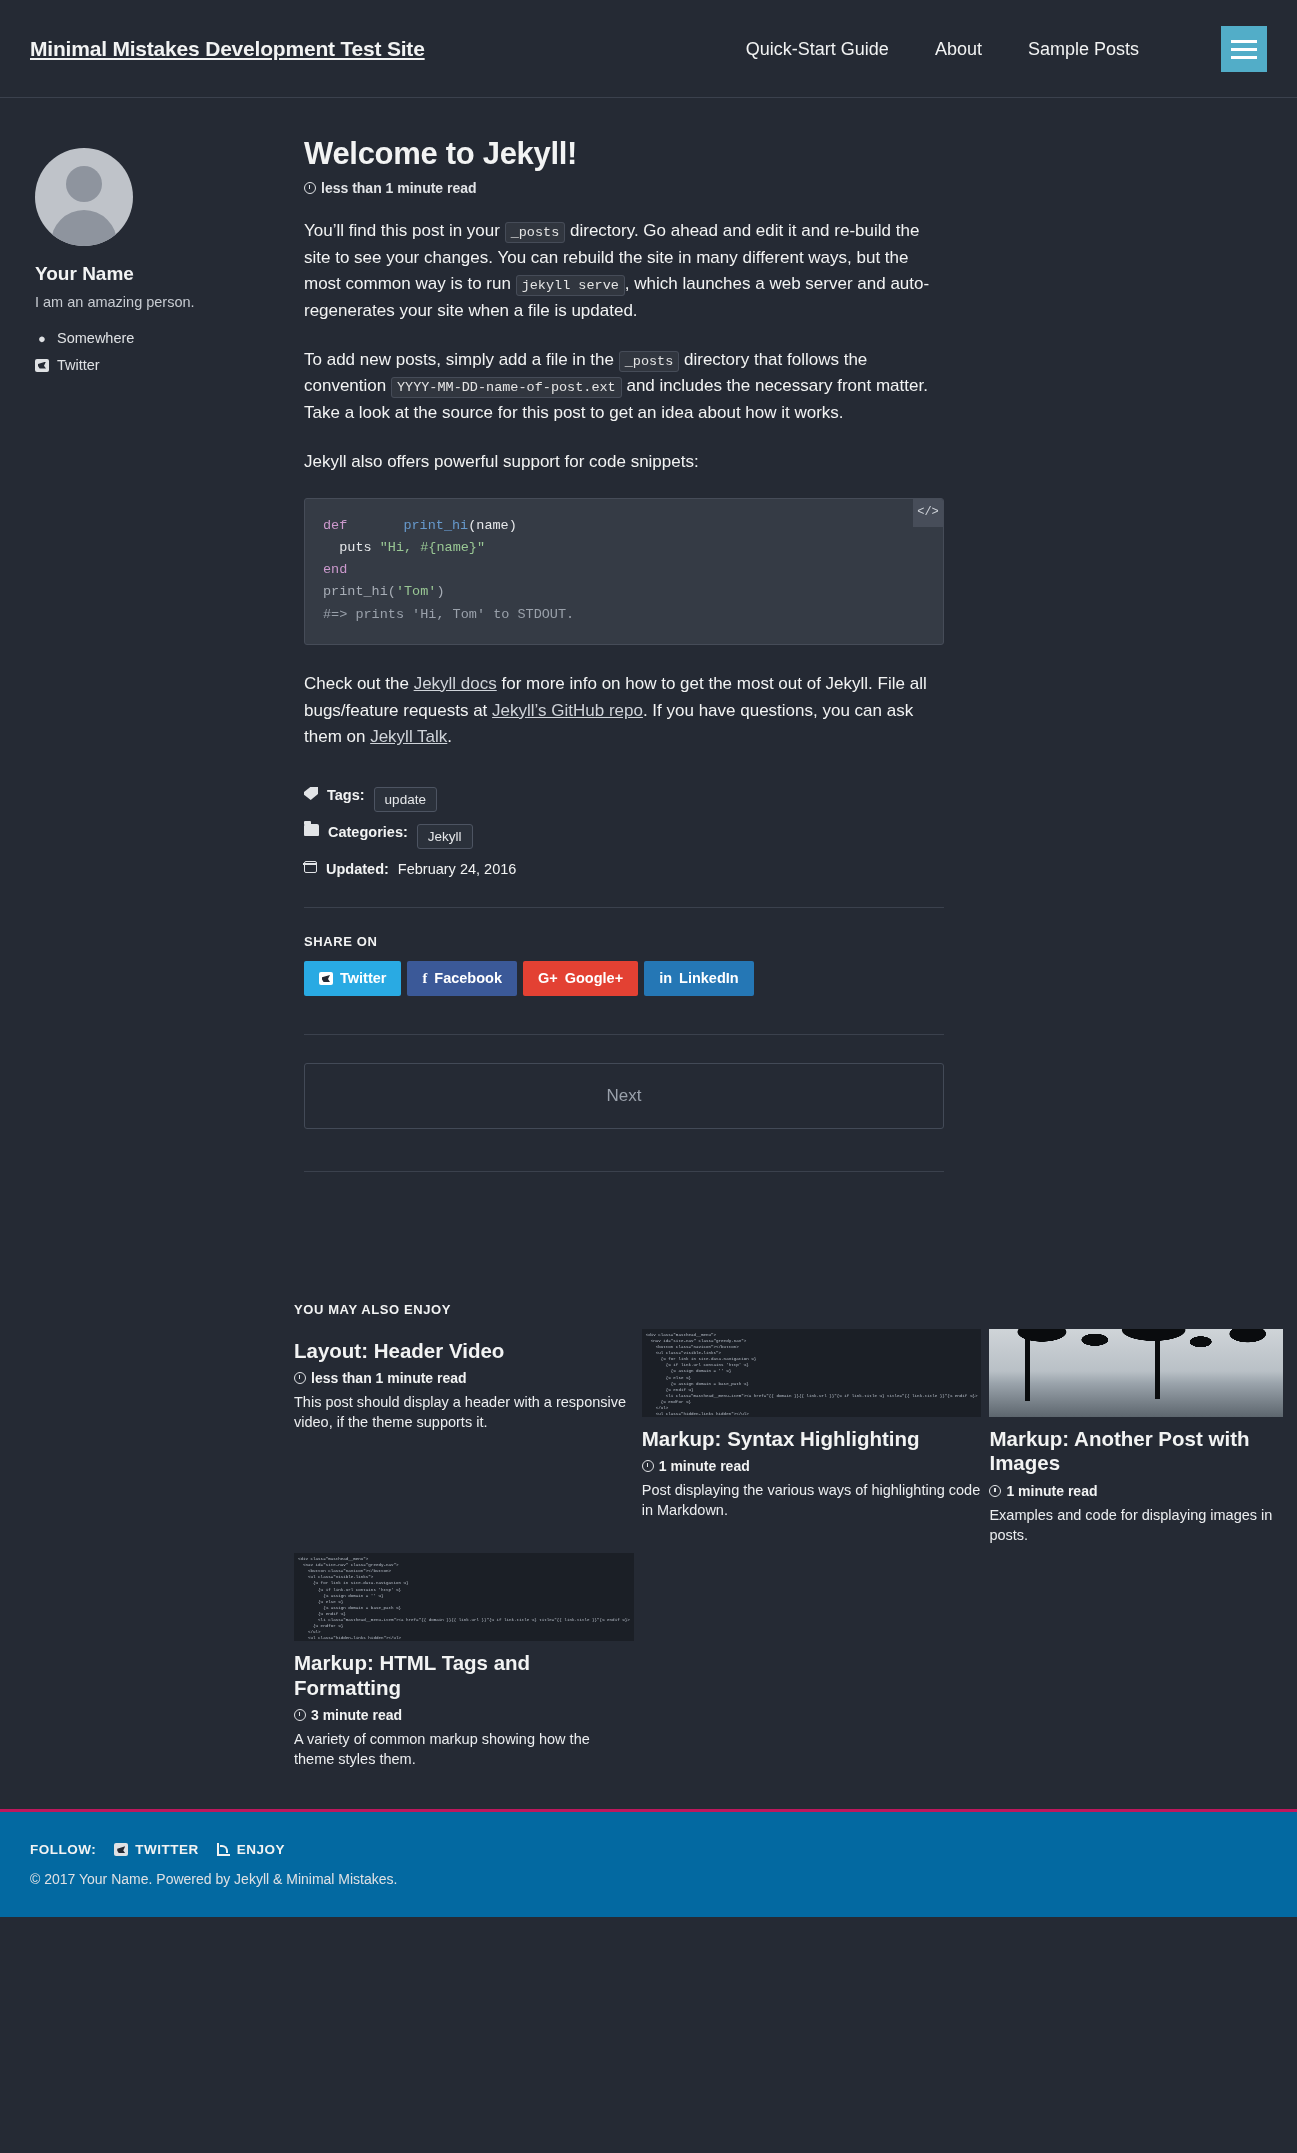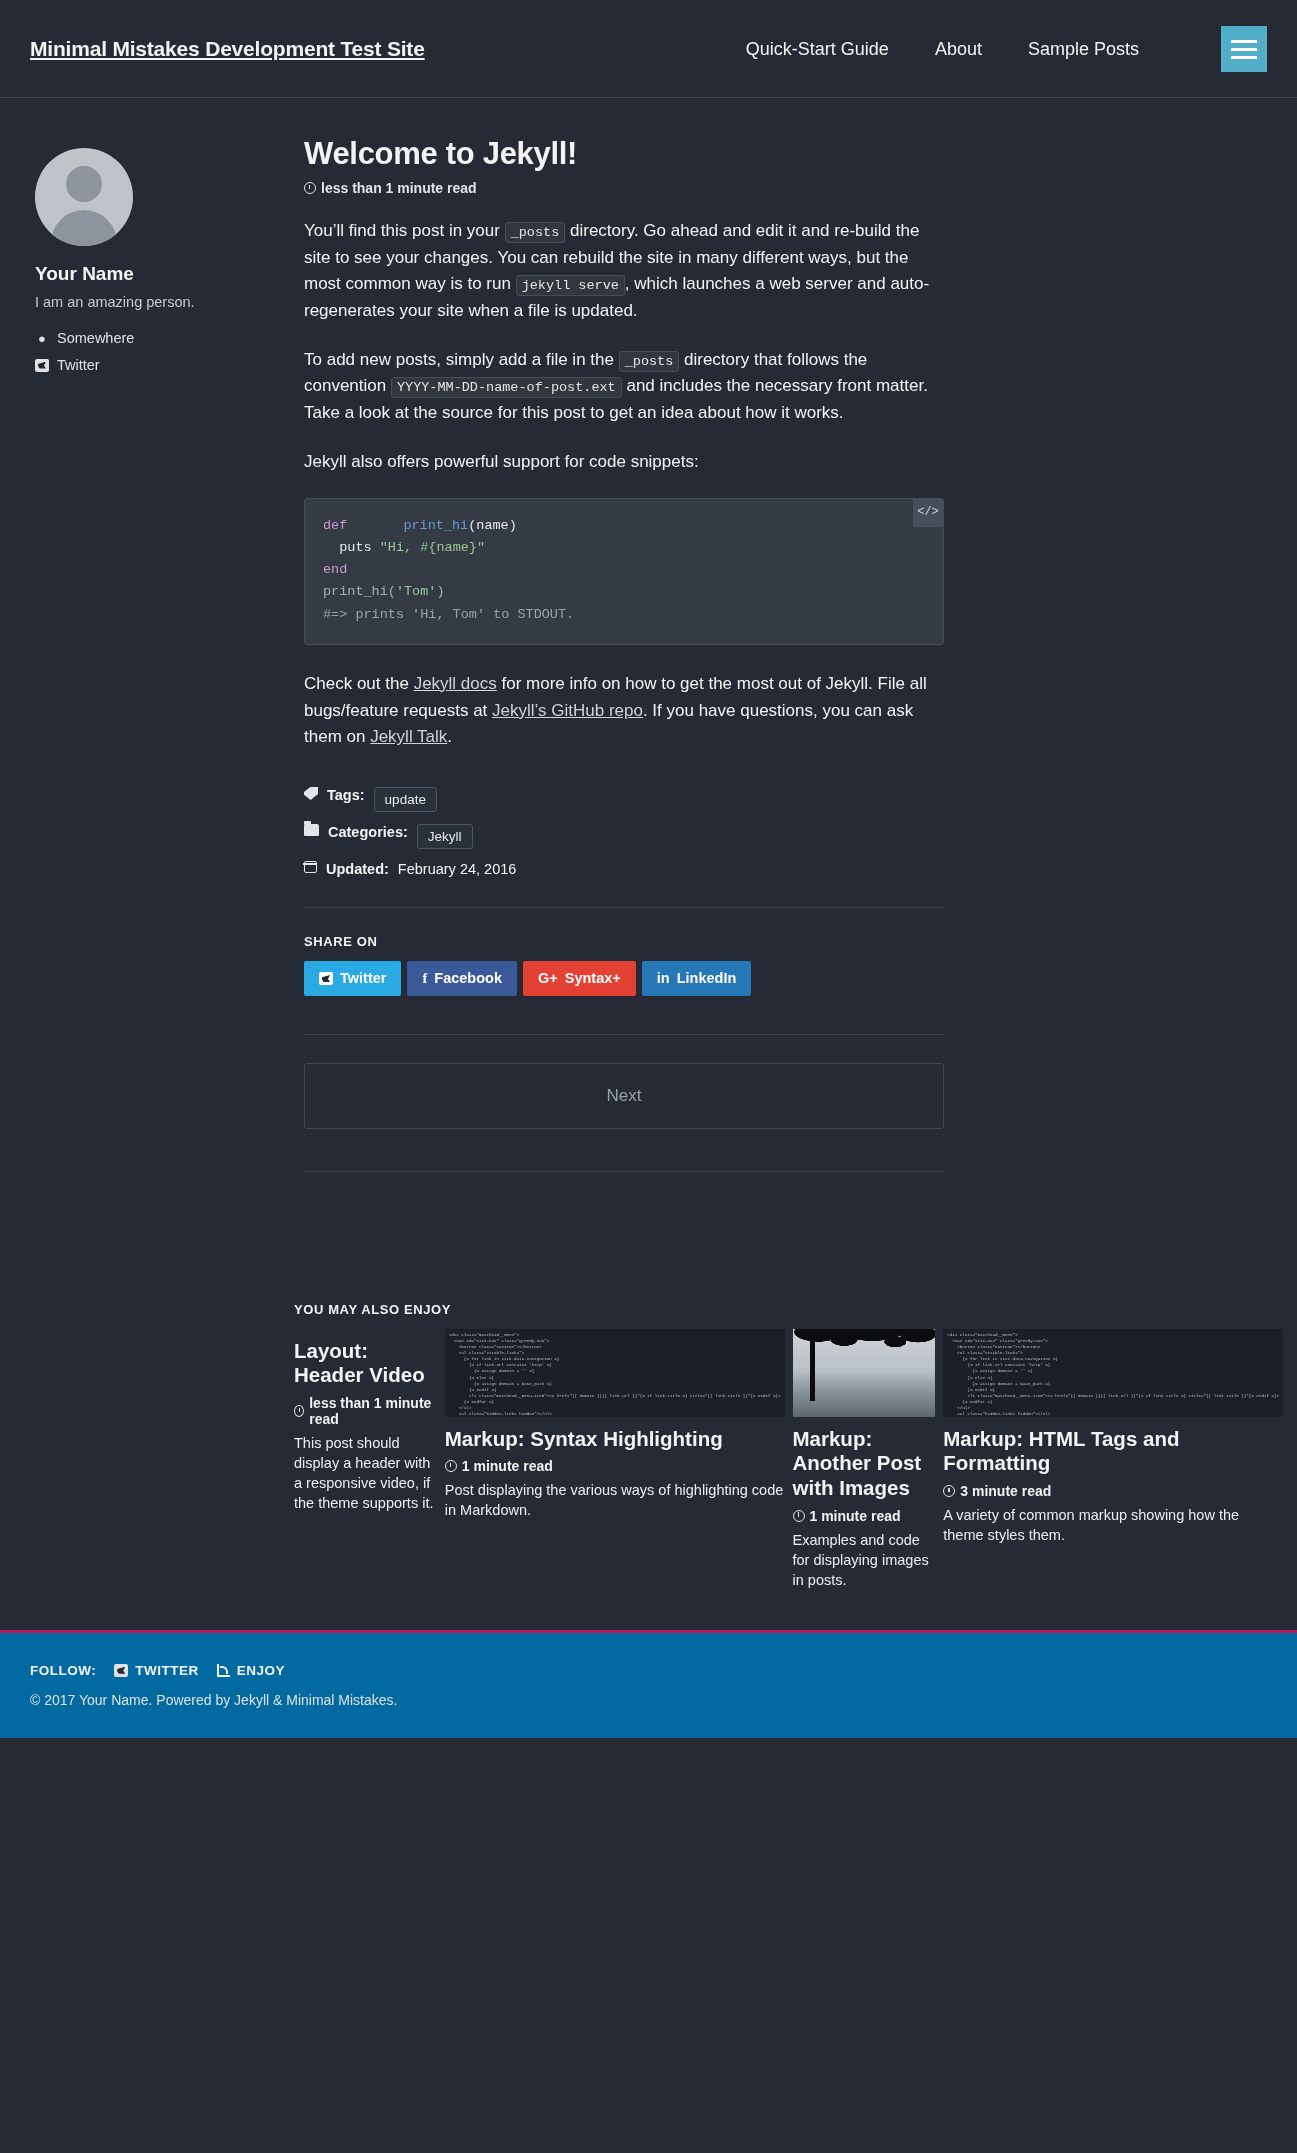--- a/index.html
+++ b/index.html
@@ -321,21 +321,21 @@
     letter-spacing: 0.6px;
     margin: 44px 0 12px 0;
   }
 
   
   .related-wrap {
     padding: 0 14px 40px 294px;
   }
   .related-grid {
     display: grid;
-    grid-template-columns: repeat(4, 1fr);
+    grid-template-columns: repeat(3, 1fr);
     gap: 8px;
   }
   .rel-card h3 {
     font-size: 20.5px;
     line-height: 1.2;
     margin: 10px 0 7px 0;
     font-weight: bold;
   }
   .rel-meta {
     font-size: 14px;
@@ -532,21 +532,21 @@
       <a href="#" class="share-btn sb-twitter">
         <span class="bird" style="background:#fff"></span>
         <span>Twitter</span>
       </a>
       <a href="#" class="share-btn sb-facebook">
         <span style="font-weight:bold;font-family:'Liberation Serif',serif;">f</span>
         <span>Facebook</span>
       </a>
       <a href="#" class="share-btn sb-google">
         <span style="font-weight:bold;">G+</span>
-        <span>Syntax+</span>
+        <span>Google+</span>
       </a>
       <a href="#" class="share-btn sb-linkedin">
         <span style="font-weight:bold;">in</span>
         <span>LinkedIn</span>
       </a>
     </div>
 
     <hr class="rule" style="margin-top:38px">
 
     <div class="pagination">

